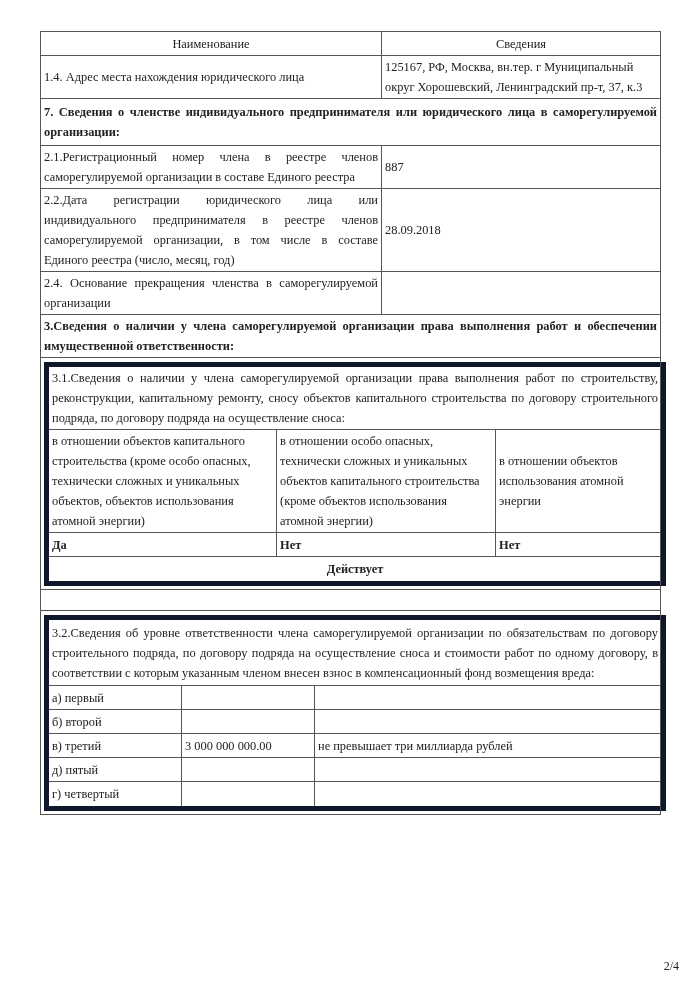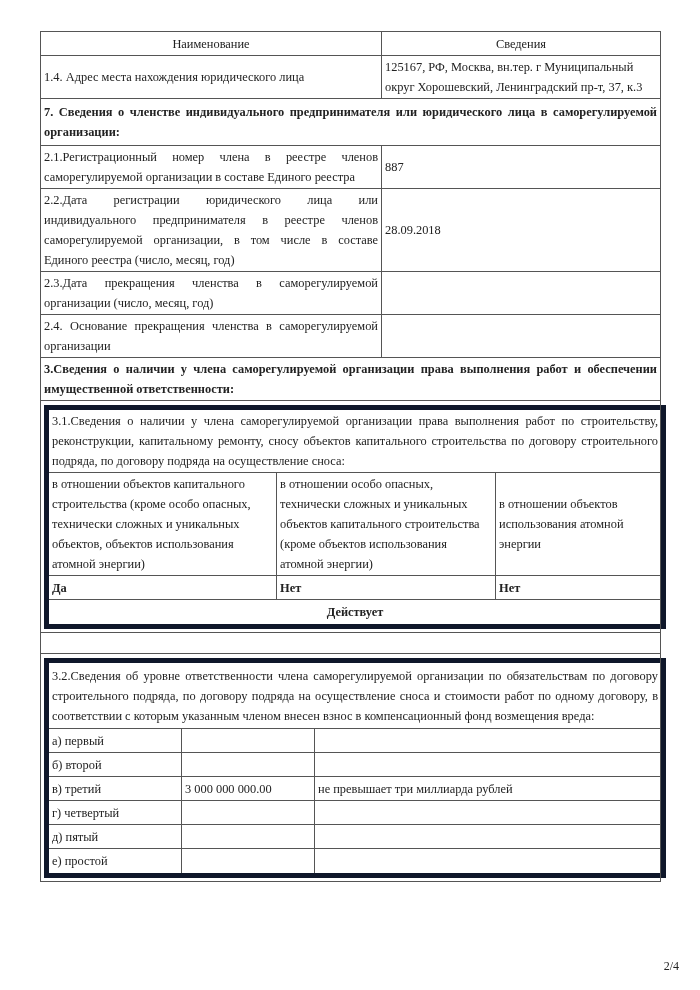--- a/index.html
+++ b/index.html
@@ -98,24 +98,20 @@
       <tr style="height:39px">
         <td class="justify">2.1.Регистрационный номер члена в реестре членов саморегулируемой организации в составе Единого реестра</td>
         <td>887</td>
       </tr>
 
       <tr style="height:78px">
         <td class="justify">2.2.Дата регистрации юридического лица или индивидуального предпринимателя в реестре членов саморегулируемой организации, в том числе в составе Единого реестра (число, месяц, год)</td>
         <td>28.09.2018</td>
       </tr>
 
-      <tr style="height:40px">
-        <td class="justify">2.3.Дата прекращения членства в саморегулируемой организации (число, месяц, год)</td>
-        <td></td>
-      </tr>
 
       <tr style="height:43px">
         <td class="justify">2.4. Основание прекращения членства в саморегулируемой организации</td>
         <td></td>
       </tr>
 
       <tr style="height:42px">
         <td colspan="2" class="bold justify">3.Сведения о наличии у члена саморегулируемой организации права выполнения работ и обеспечении имущественной ответственности:</td>
       </tr>
 
@@ -174,31 +170,26 @@
                 <td>б) второй</td>
                 <td></td>
                 <td></td>
               </tr>
               <tr style="height:24px">
                 <td>в) третий</td>
                 <td>3 000 000 000.00</td>
                 <td>не превышает три миллиарда рублей</td>
               </tr>
               <tr style="height:24px">
-                <td>г) четвертый</td>
-                <td></td>
-                <td></td>
-              </tr>
-              <tr style="height:24px">
                 <td>д) пятый</td>
                 <td></td>
                 <td></td>
               </tr>
               <tr style="height:24px">
-                <td>е) простой</td>
+                <td>г) четвертый</td>
                 <td></td>
                 <td></td>
               </tr>
             </tbody>
           </table>
         </td>
       </tr>
     </tbody>
   </table>
 </div>

